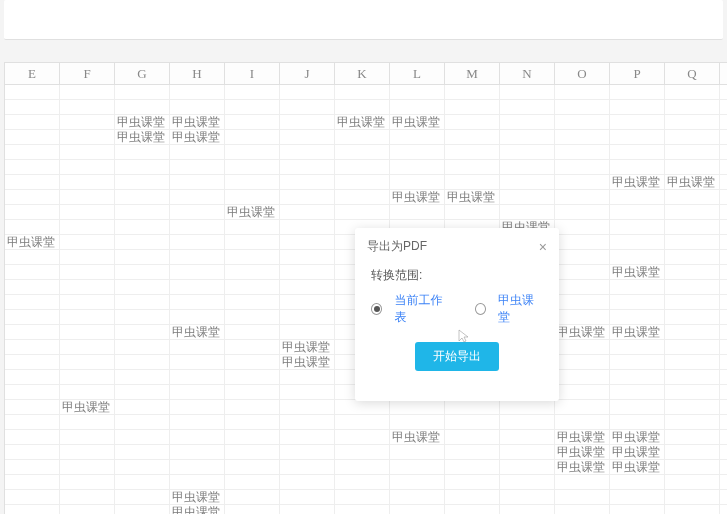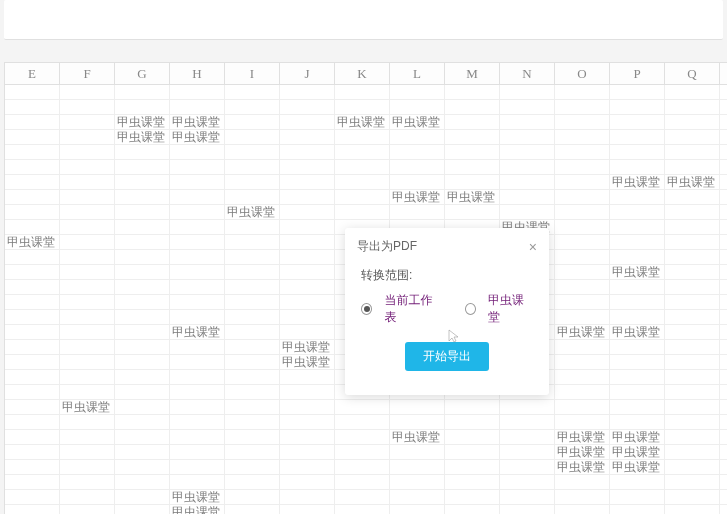--- a/index.html
+++ b/index.html
@@ -49,45 +49,45 @@
     flex: 0 0 55px;
     color: #7a7a7a;
     font-size: 12px;
     white-space: nowrap;
     overflow: hidden;
     padding-left: 2px;
   }
   .cell:last-child { flex: 0 0 20px; }
   .dialog {
     position: absolute;
-    left: 345px;
+    left: 355px;
     top: 228px;
     width: 204px;
     background: #fff;
     border-radius: 3px;
     box-shadow: 0 2px 12px rgba(0,0,0,0.15);
     z-index: 10;
   }
   .dialog-header {
     display: flex;
     justify-content: space-between;
     align-items: center;
     padding: 10px 12px 8px 12px;
   }
   .dialog-title { color: #666; font-size: 12px; }
   .dialog-close {
     color: #999;
     cursor: pointer;
     font-size: 14px;
     line-height: 1;
   }
-  .dialog-body { padding: 4px 16px 24px 16px; }
+  .dialog-body { padding: 4px 16px 30px 16px; }
   .field-label { color: #555; font-size: 12px; margin-bottom: 8px; }
   .radio-row { display: flex; gap: 24px; margin-bottom: 16px; }
-  .radio-opt { display: flex; align-items: center; gap: 12px; color: #701a75; font-size: 12px; }
+  .radio-opt { display: flex; align-items: center; gap: 12px; color: #3b82f6; font-size: 12px; }
   .radio {
     width: 12px; height: 12px; border-radius: 50%;
     border: 1px solid #999; display: inline-block;
     position: relative;
   }
   .radio.checked::after {
     content: ""; position: absolute; left: 2px; top: 2px;
     width: 6px; height: 6px; border-radius: 50%;
     background: #555;
   }

